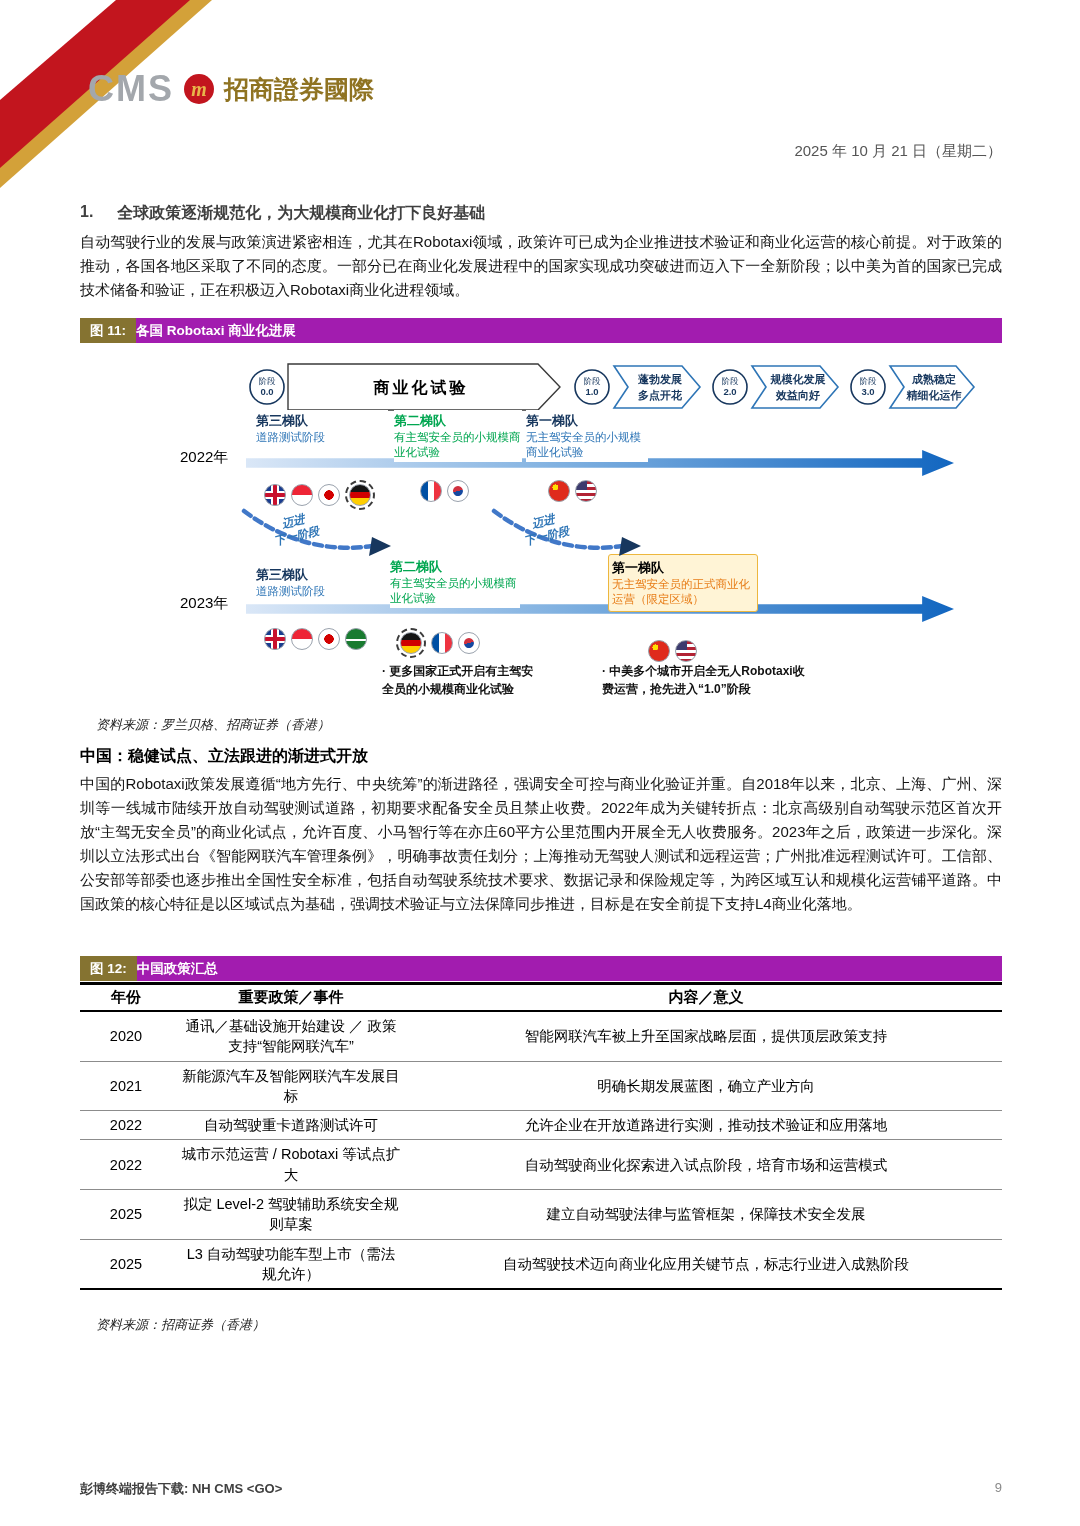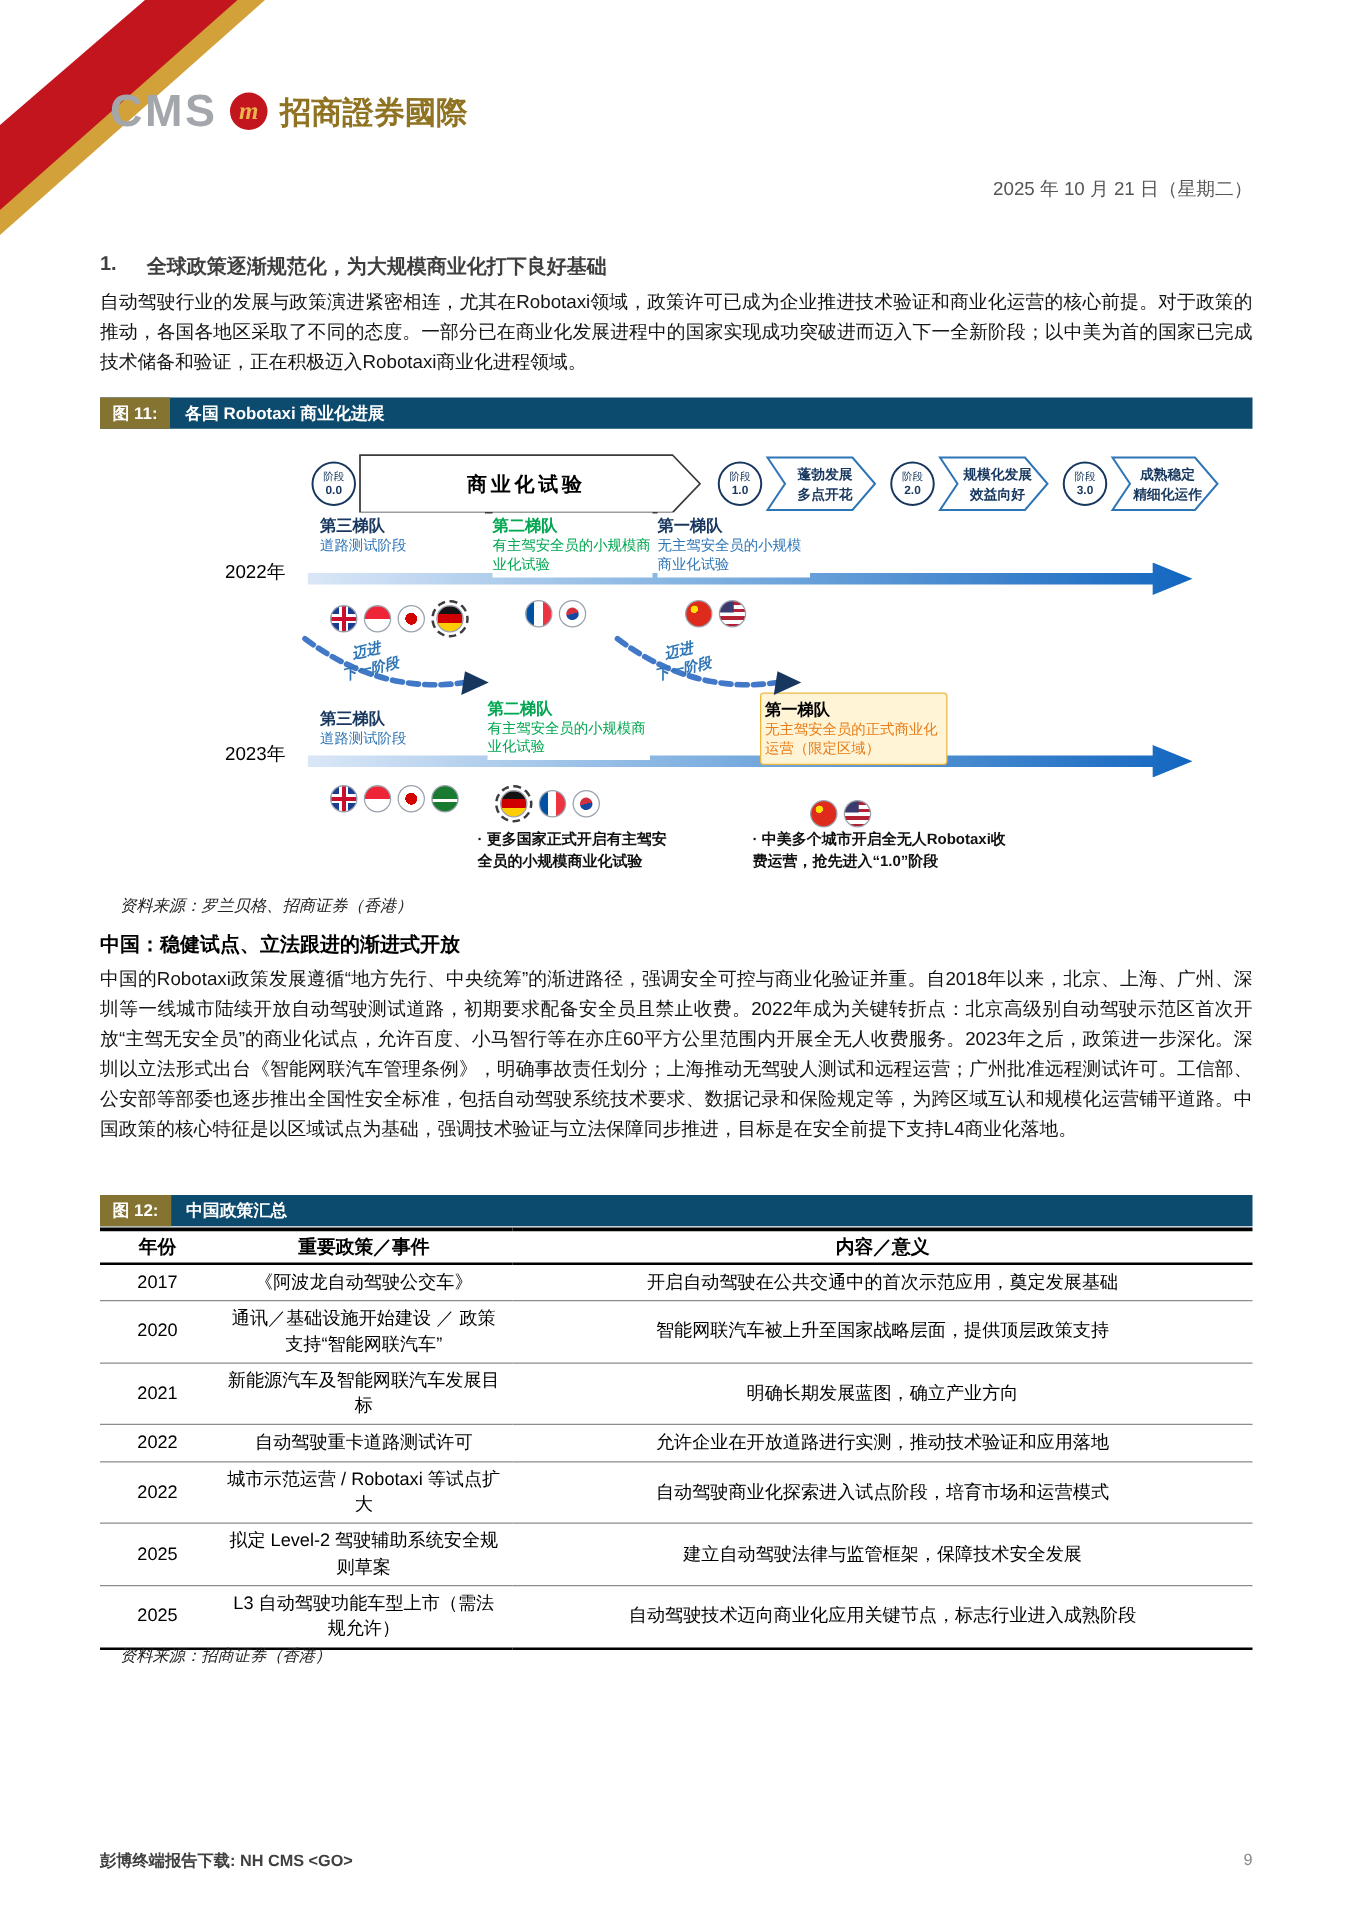--- a/index.html
+++ b/index.html
@@ -20,23 +20,23 @@
   .logo-cn{font-size:25px;font-weight:bold;color:#8f7322;font-family:"Liberation Serif","DejaVu Serif",serif}
   .date{position:absolute;right:78px;top:142px;font-size:15px;color:#555}
 
   
   .h1{position:absolute;left:80px;top:203px;width:922px;font-size:16px;font-weight:bold;color:#3f3f3f;display:flex;gap:24px}
   .para{position:absolute;left:80px;width:922px;font-size:15px;line-height:1.6;text-align:justify;color:#141414}
   .p1{top:230px}.p2{top:772px}
   .h2{position:absolute;left:80px;top:746px;font-size:16px;font-weight:bold;color:#000}
 
   
-  .figbar{position:absolute;left:80px;width:922px;height:25px;background:#0c4a6e;color:#fff;font-size:13.5px;font-weight:bold;display:flex;align-items:center}
+  .figbar{position:absolute;left:80px;width:922px;height:25px;background:#a21caf;color:#fff;font-size:13.5px;font-weight:bold;display:flex;align-items:center}
   .figchip{background:#857331;height:100%;display:flex;align-items:center;padding:0 10px}
-  .figtitle{padding-left:12px}
+  .figtitle{}
   .f11{top:318px}.f12{top:956px}
 
   
   .diagram{position:absolute;left:80px;top:344px;width:922px;height:368px}
   .stagerow{position:absolute;left:166px;top:14px}
   .yr{position:absolute;font-size:15px;font-weight:normal;color:#000;z-index:2}
   .harrow{position:absolute;height:26px;z-index:1;
           background:linear-gradient(90deg,#dae7f7 0%,#7fb0e0 45%,#1266c0 100%);
           clip-path:polygon(0 32%,95.5% 32%,95.5% 0,100% 50%,95.5% 100%,95.5% 68%,0 68%)}
   .tbox{position:absolute;background:#fff;text-align:left;z-index:2;padding:2px 0}
@@ -244,25 +244,20 @@
       </colgroup>
     <thead>
       <tr>
         <th>年份</th>
         <th>重要政策／事件</th>
         <th>内容／意义</th>
       </tr>
     </thead>
     <tbody>
       <tr>
-        <td>2017</td>
-        <td>《阿波龙自动驾驶公交车》</td>
-        <td>开启自动驾驶在公共交通中的首次示范应用，奠定发展基础</td>
-      </tr>
-      <tr>
         <td>2020</td>
         <td>通讯／基础设施开始建设 ／ 政策支持“智能网联汽车”</td>
         <td>智能网联汽车被上升至国家战略层面，提供顶层政策支持</td>
       </tr>
       <tr>
         <td>2021</td>
         <td>新能源汽车及智能网联汽车发展目标</td>
         <td>明确长期发展蓝图，确立产业方向</td>
       </tr>
       <tr>

